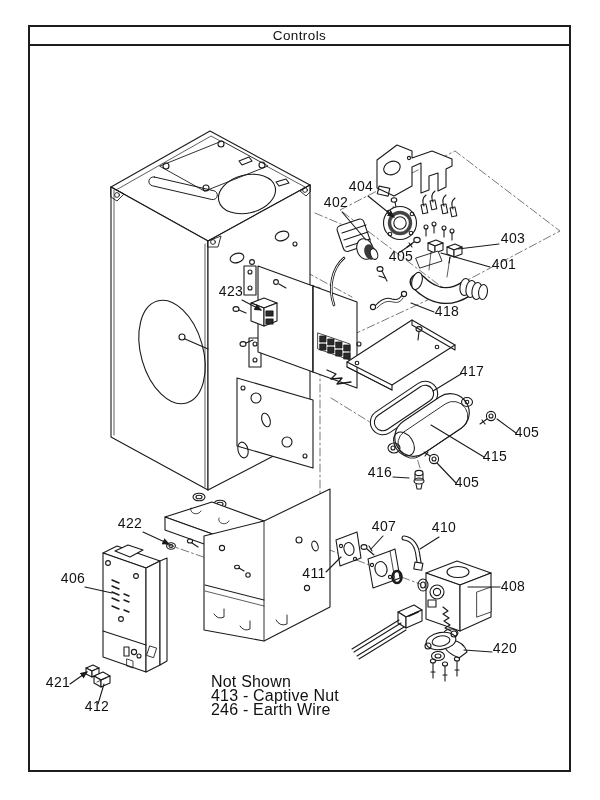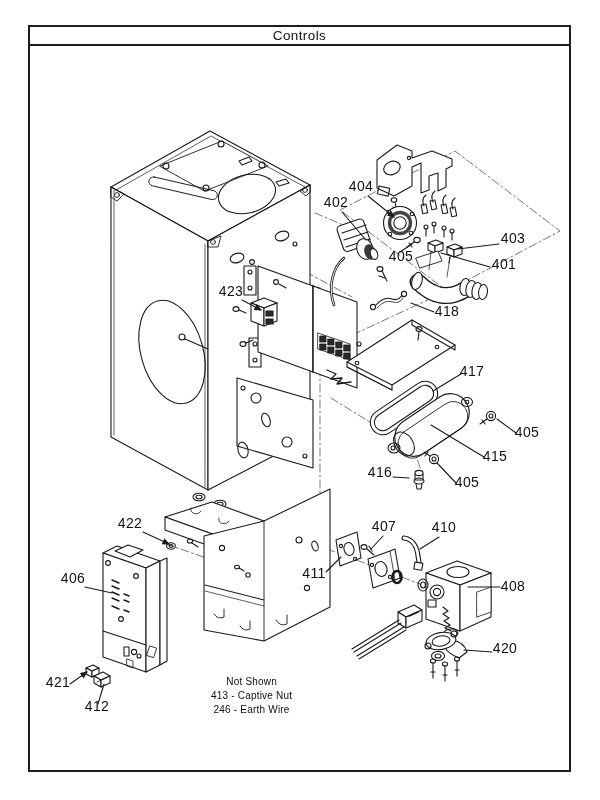--- a/index.html
+++ b/index.html
@@ -1,25 +1,25 @@
 <!DOCTYPE html>
 <html><head>
 <meta charset="utf-8">
 <style>
   html,body{margin:0;padding:0;background:#ffffff;}
   .page{position:relative;width:600px;height:800px;background:#ffffff;overflow:hidden;
-        font-family:"Liberation Sans",sans-serif;color:#111;text-align:center;}
+        font-family:"Liberation Sans",sans-serif;color:#111;}
   .frame{position:absolute;left:28px;top:25px;width:539px;height:743px;
          border:2px solid #1d1d1d;background:#ffffff;}
   .titlebar{position:absolute;left:28px;top:25px;width:539px;height:17px;
             border:2px solid #1d1d1d;border-bottom:2px solid #1d1d1d;
             display:flex;align-items:center;justify-content:center;}
   .titlebar span{font-size:13.5px;letter-spacing:.4px;color:#111;}
   svg.art{position:absolute;left:0;top:0;width:600px;height:800px;}
-  .notes{position:absolute;left:211px;top:675px;font-size:10px;line-height:14.2px;
+  .notes{position:absolute;left:211px;top:675px;font-size:16px;line-height:14.2px;
          color:#111;letter-spacing:.2px;}
   text.callout{font-size:14px;fill:#111;letter-spacing:.4px;}
 </style>
 </head>
 <body>
 
 <div class="page">
 
   <div class="frame"></div>
   <div class="titlebar">

